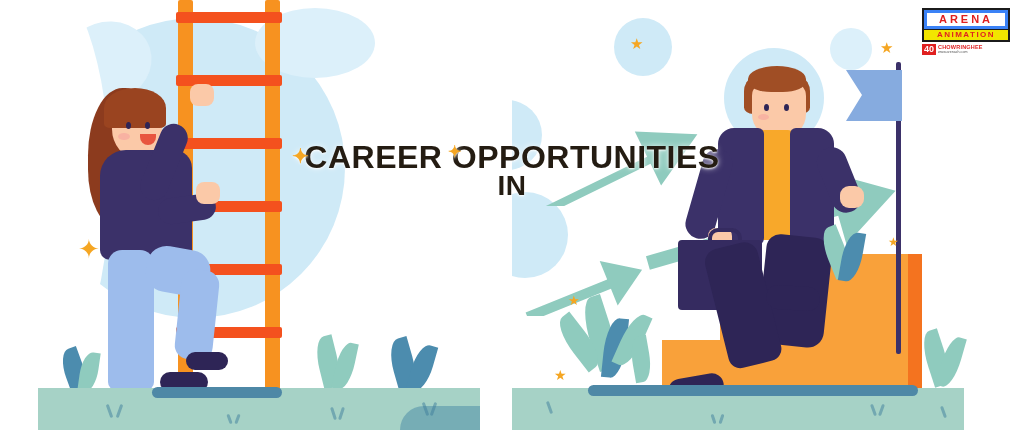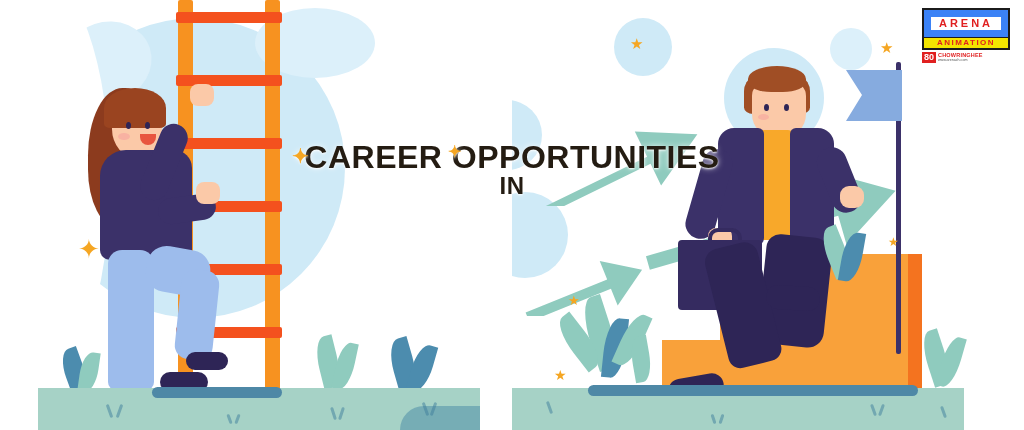--- a/index.html
+++ b/index.html
@@ -67,27 +67,27 @@
   
   .headline{
     position:absolute;left:0;right:0;top:142px;
     text-align:center;z-index:40;
     color:#241C12;
     font-weight:bold;
     letter-spacing:.5px;
     text-shadow:0 1px 2px rgba(255,255,255,.9), 0 0 6px rgba(255,255,255,.8);
   }
   .hl-1{font-size:32px;line-height:31px;}
-  .hl-2{font-size:24px;line-height:26px;}
+  .hl-2{font-size:28px;line-height:26px;}
   .hl-3{font-size:28px;line-height:34px;}
 
   
   .logo{position:absolute;right:14px;top:8px;width:88px;z-index:60;}
   .logo-box{background:#1B1B1B;padding:2px;}
-  .logo-arena{background:#FFFFFF;border:7px solid #3b82f6;text-align:center;}
+  .logo-arena{background:#FFFFFF;border:3px solid #3b82f6;text-align:center;}
   .logo-arena span{color:#E02020;font-weight:bold;font-size:11px;letter-spacing:3px;display:block;line-height:13px;}
   .logo-anim{background:#F2E500;text-align:center;margin-top:1px;}
   .logo-anim span{color:#E02020;font-weight:bold;font-size:8px;letter-spacing:1.5px;display:block;line-height:10px;}
   .logo-sub{display:flex;align-items:center;gap:2px;margin-top:2px;}
   .logo-60{background:#E02020;color:#fff;font-weight:bold;font-size:9px;padding:0 2px;line-height:11px;}
   .logo-city{color:#E02020;font-size:5.5px;font-weight:bold;letter-spacing:.2px;line-height:6px;}
   .logo-url{color:#555;font-size:3.6px;line-height:5px;}
 </style>
 </head>
 <body>
@@ -241,21 +241,21 @@
   <div class="logo">
     <div class="logo-box">
       <div class="logo-arena">
         <span>ARENA</span>
       </div>
       <div class="logo-anim">
         <span>ANIMATION</span>
       </div>
     </div>
     <div class="logo-sub">
-      <div class="logo-60">80</div>
+      <div class="logo-60">40</div>
       <div>
         <div class="logo-city">CHOWRINGHEE</div>
         <div class="logo-url">www.arenach.com</div>
       </div>
     </div>
   </div>
 
 </div>
 
 </body></html>

